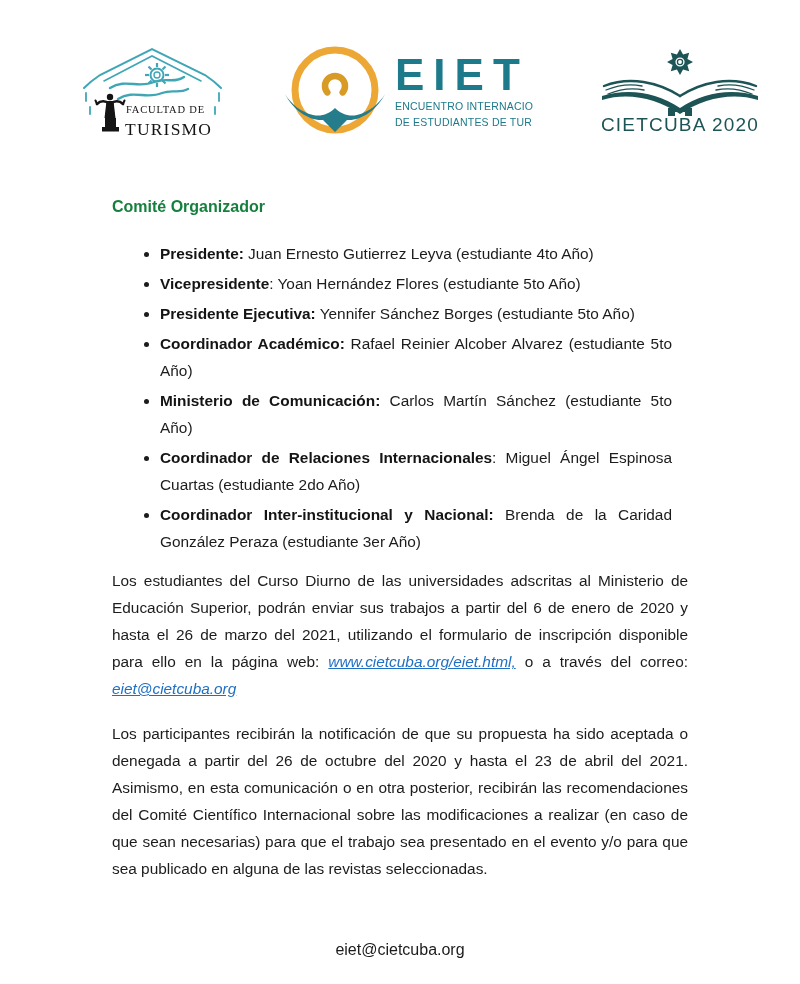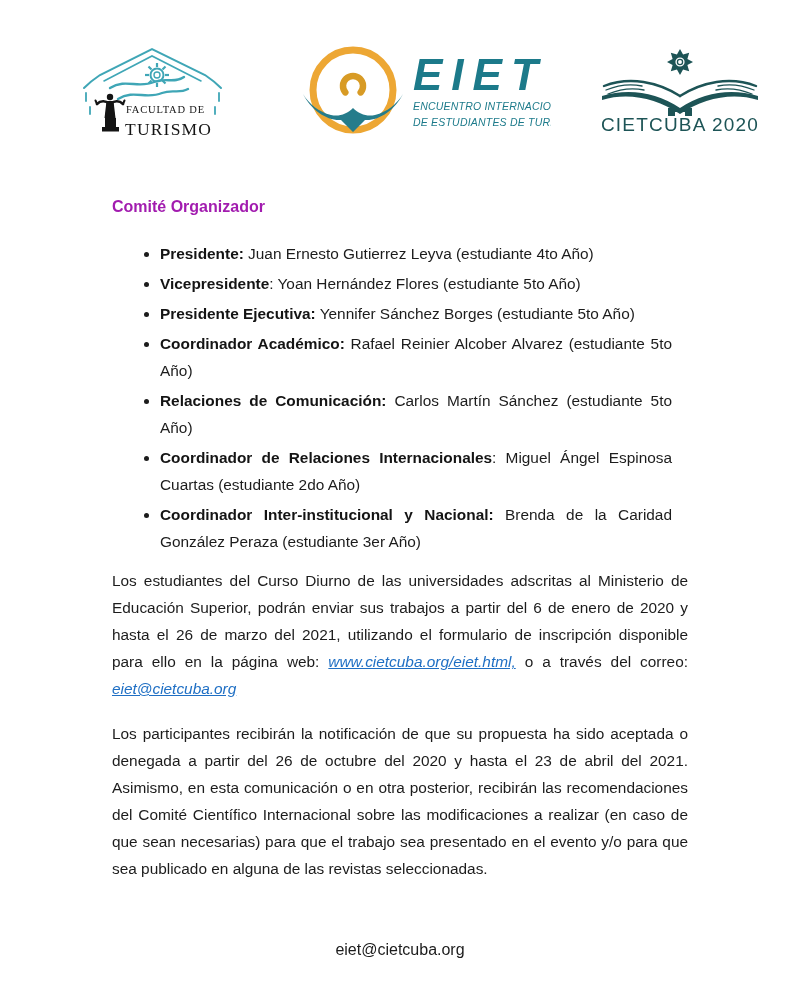--- a/index.html
+++ b/index.html
@@ -6,33 +6,33 @@
   body{
     width:800px;height:984px;position:relative;
     font-family:"Liberation Sans",sans-serif;color:#1c1c1c;
     -webkit-font-smoothing:antialiased;
   }
   .page{position:relative;width:800px;height:984px;background:#fff;overflow:hidden;}
 
   
   .logo{position:absolute;}
   .logo-facultad{left:80px;top:45px;width:145px;height:100px;}
-  .logo-eiet{left:301px;top:42px;width:250px;height:100px;font-style:italic;}
+  .logo-eiet{left:283px;top:42px;width:250px;height:100px;}
   .logo-cietcuba{left:592px;top:42px;width:185px;height:95px;}
   .logo svg{display:block;width:100%;height:100%;}
 
   .facultad-serif{font-family:"Liberation Serif",serif;fill:#141414;}
   .eiet-acronym{font-family:"Liberation Sans",sans-serif;font-weight:bold;fill:#1c7a8a;}
   .eiet-sub{font-family:"Liberation Sans",sans-serif;fill:#1c7a8a;}
   .ciet-text{font-family:"Liberation Sans",sans-serif;fill:#1d5456;}
 
   
   .content{position:absolute;left:112px;width:576px;top:197px;}
   .section-title{
-    font-size:16px;font-weight:bold;margin:0;line-height:20px;color:#a21caf;
+    font-size:16px;font-weight:bold;margin:0;line-height:20px;color:#15803d;
   }
   .committee-list{
     margin:23px 16px 0 0;padding:0 0 0 48px;list-style:disc outside;
   }
   .committee-list li{
     font-size:15.4px;line-height:27px;text-align:justify;
     margin:0 0 3px 0;padding-left:0;
   }
   .committee-list li b{font-weight:bold;color:#141414;}
   .instructions-title{margin-top:26px;}
@@ -149,21 +149,21 @@
 
   <div class="content">
 
     <h2 class="section-title">Comité Organizador</h2>
 
     <ul class="committee-list">
       <li><b>Presidente:</b><span> Juan Ernesto Gutierrez Leyva (estudiante 4to Año)</span></li>
       <li><b>Vicepresidente</b><span>: Yoan Hernández Flores (estudiante 5to Año)</span></li>
       <li><b>Presidente Ejecutiva:</b><span> Yennifer Sánchez Borges (estudiante 5to Año)</span></li>
       <li><b>Coordinador Académico:</b><span> Rafael Reinier Alcober Alvarez (estudiante 5to Año)</span></li>
-      <li><b>Relaciones de Comunicación:</b><span> Carlos Martín Sánchez (estudiante 5to Año)</span></li>
+      <li><b>Ministerio de Comunicación:</b><span> Carlos Martín Sánchez (estudiante 5to Año)</span></li>
       <li><b>Coordinador de Relaciones Internacionales</b><span>: Miguel Ángel Espinosa Cuartas (estudiante 2do Año)</span></li>
       <li><b>Coordinador Inter-institucional y Nacional:</b><span> Brenda de la Caridad González Peraza (estudiante 3er Año)</span></li>
     </ul>
 
 
     <p class="body-par"><span>Los estudiantes del Curso Diurno de las universidades adscritas al Ministerio de Educación Superior, podrán enviar sus trabajos a partir del 6 de enero de 2020 y hasta el 26 de marzo del 2021, utilizando el formulario de inscripción disponible para ello en la página web: </span><a class="doc-link">www.cietcuba.org/eiet.html,</a><span> o a través del correo: </span><a class="doc-link">eiet@cietcuba.org</a></p>
 
     <p class="body-par">Los participantes recibirán la notificación de que su propuesta ha sido aceptada o denegada a partir del 26 de octubre del 2020 y hasta el 23 de abril del 2021. Asimismo, en esta comunicación o en otra posterior, recibirán las recomendaciones del Comité Científico Internacional sobre las modificaciones a realizar (en caso de que sean necesarias) para que el trabajo sea presentado en el evento y/o para que sea publicado en alguna de las revistas seleccionadas.</p>
 
   </div>

